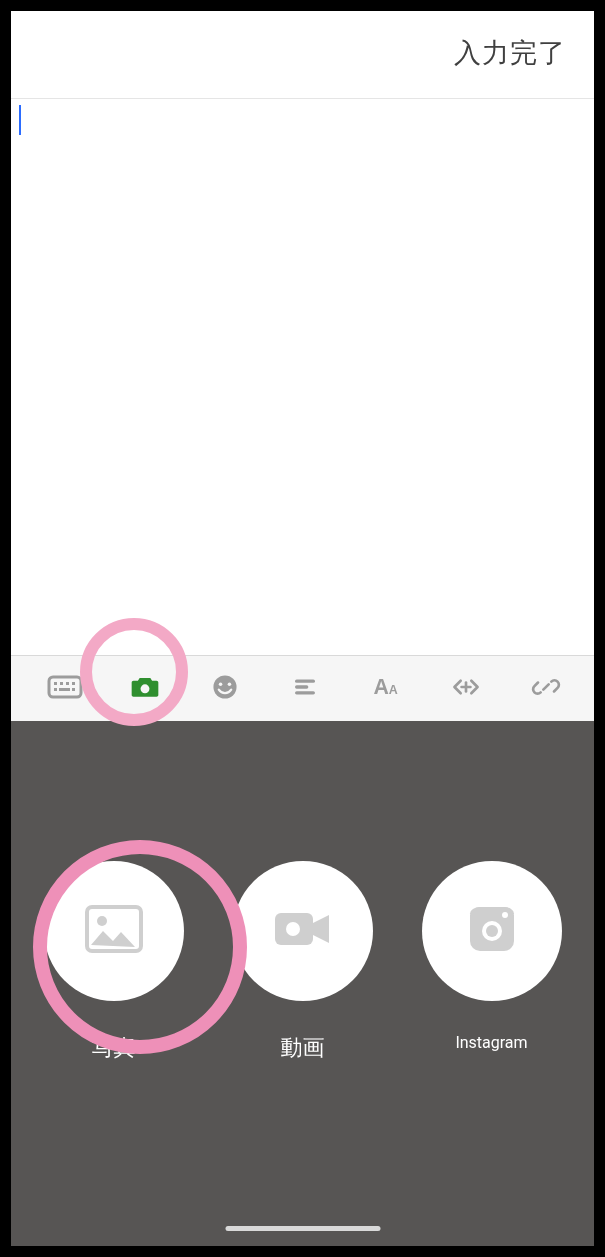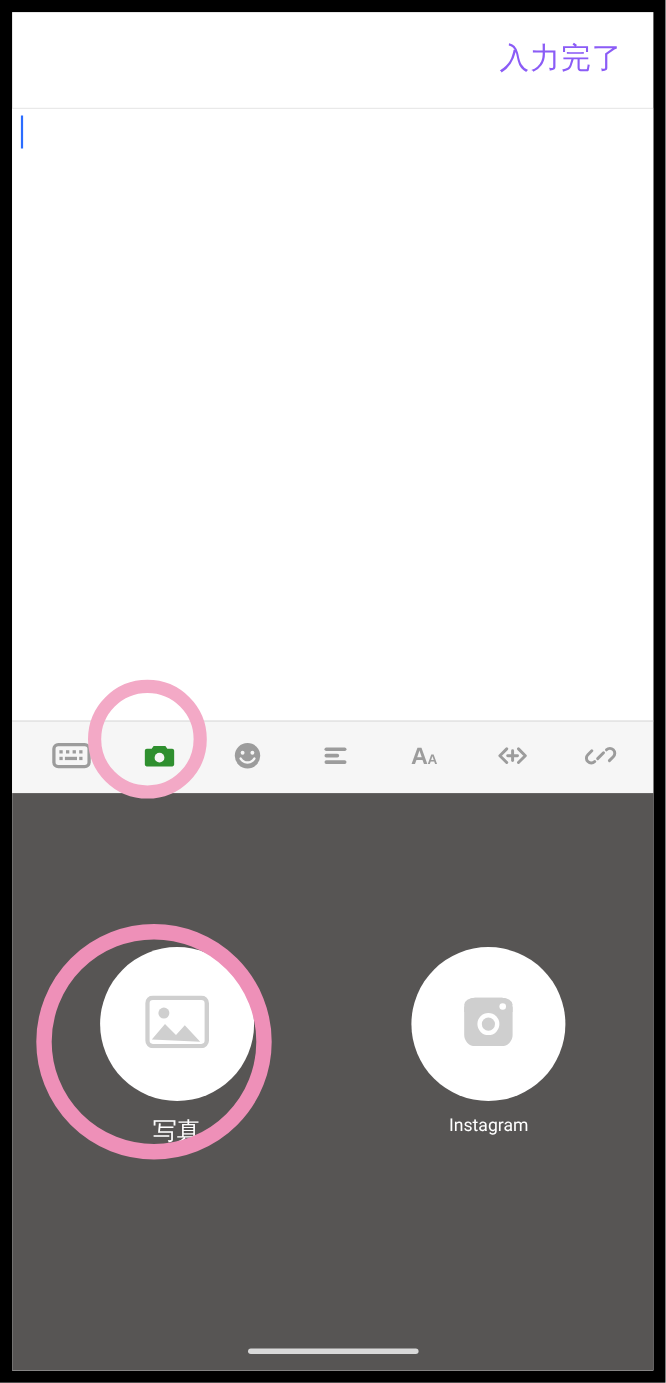--- a/index.html
+++ b/index.html
@@ -19,21 +19,21 @@
       overflow:hidden;
     }
     
     .topbar{
       height:88px;
       display:flex;align-items:center;justify-content:flex-end;
       padding:0 28px 4px 28px;
       border-bottom:1px solid #e5e5e5;
     }
     .done{
-      color:#8b5cf6;
+      color:#404040;
       font-size:27px;
       letter-spacing:1px;
       cursor:pointer;
     }
     
     .editor{
       flex:1;
       position:relative;
       background:#fff;
     }
@@ -95,21 +95,21 @@
       cursor:pointer;
     }
     .circle{
       width:140px;height:140px;
       border-radius:50%;
       background:#fff;
       display:flex;align-items:center;justify-content:center;
     }
     .circle svg{fill:#cfcfcf;}
     .opt-label{
-      margin-top:12px;
+      margin-top:32px;
       color:#fff;
       font-size:22px;
     }
     .opt.instagram .opt-label{font-size:16px;}
     
     .ring-large{
       position:absolute;
       left:33px;top:840px;
       width:214px;height:214px;
       border-radius:50%;
@@ -229,20 +229,32 @@
           <svg width="58" height="48" viewBox="0 0 58 48">
               <rect x="2" y="2" width="54" height="44" rx="5" ry="5" fill="none" stroke="#cfcfcf" stroke-width="4"></rect>
               <circle cx="17" cy="16" r="5"></circle>
               <path d="M6 40l12-14 10 10 8-9 14 15z"></path>
             </svg>
         </span>
       </div>
       <div class="opt-label">写真</div>
     </div>
 
+    <div class="opt">
+      <div class="circle">
+        <span>
+          <svg width="60" height="44" viewBox="0 0 60 44">
+              <rect x="2" y="6" width="38" height="32" rx="6"></rect>
+              <path d="M40 16l16-8v28l-16-8z"></path>
+              <circle cx="20" cy="22" r="7" fill="#fff"></circle>
+            </svg>
+        </span>
+      </div>
+      <div class="opt-label">動画</div>
+    </div>
 
     <div class="opt instagram">
       <div class="circle">
         <span>
           <svg width="50" height="50" viewBox="0 0 50 50">
               <rect x="3" y="3" width="44" height="44" rx="10"></rect>
               <circle cx="25" cy="27" r="10" fill="#fff"></circle>
               <circle cx="25" cy="27" r="6" fill="#cfcfcf"></circle>
               <rect x="3" y="3" width="44" height="13" rx="10" fill="#cfcfcf"></rect>
               <rect x="3" y="11" width="44" height="5" fill="#cfcfcf"></rect>

